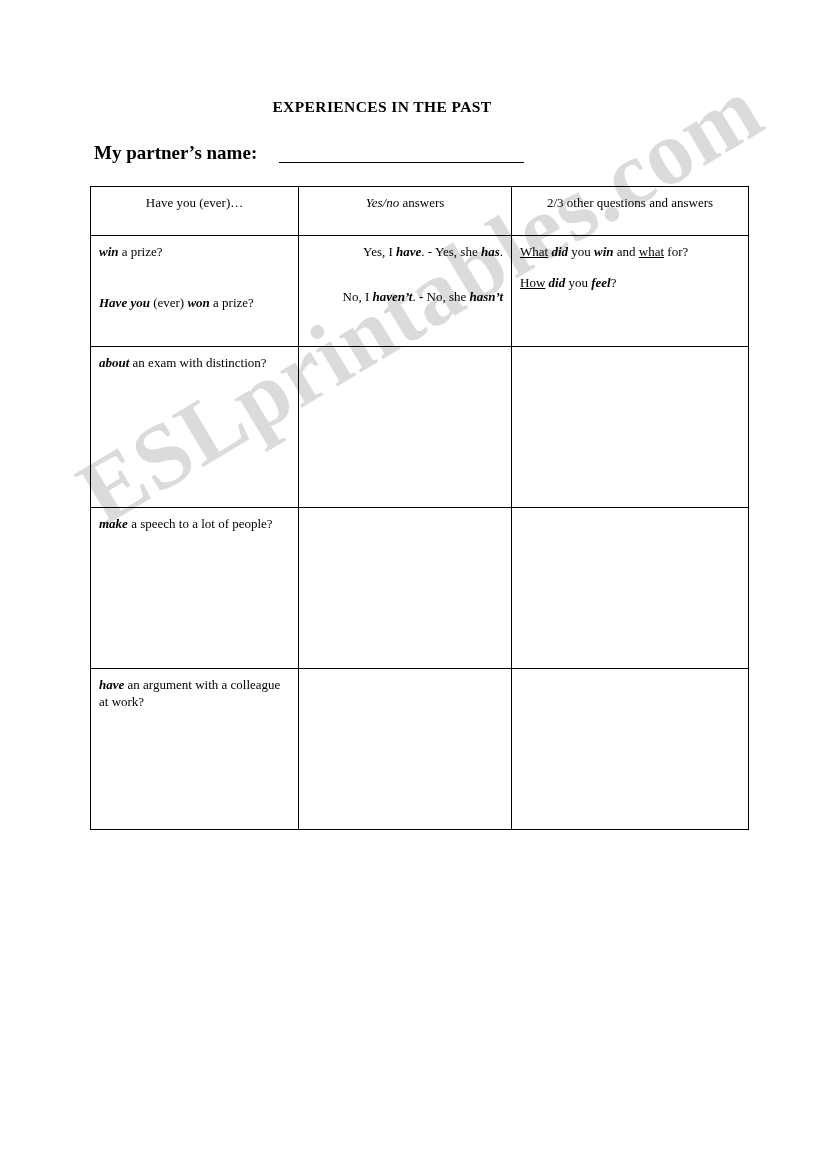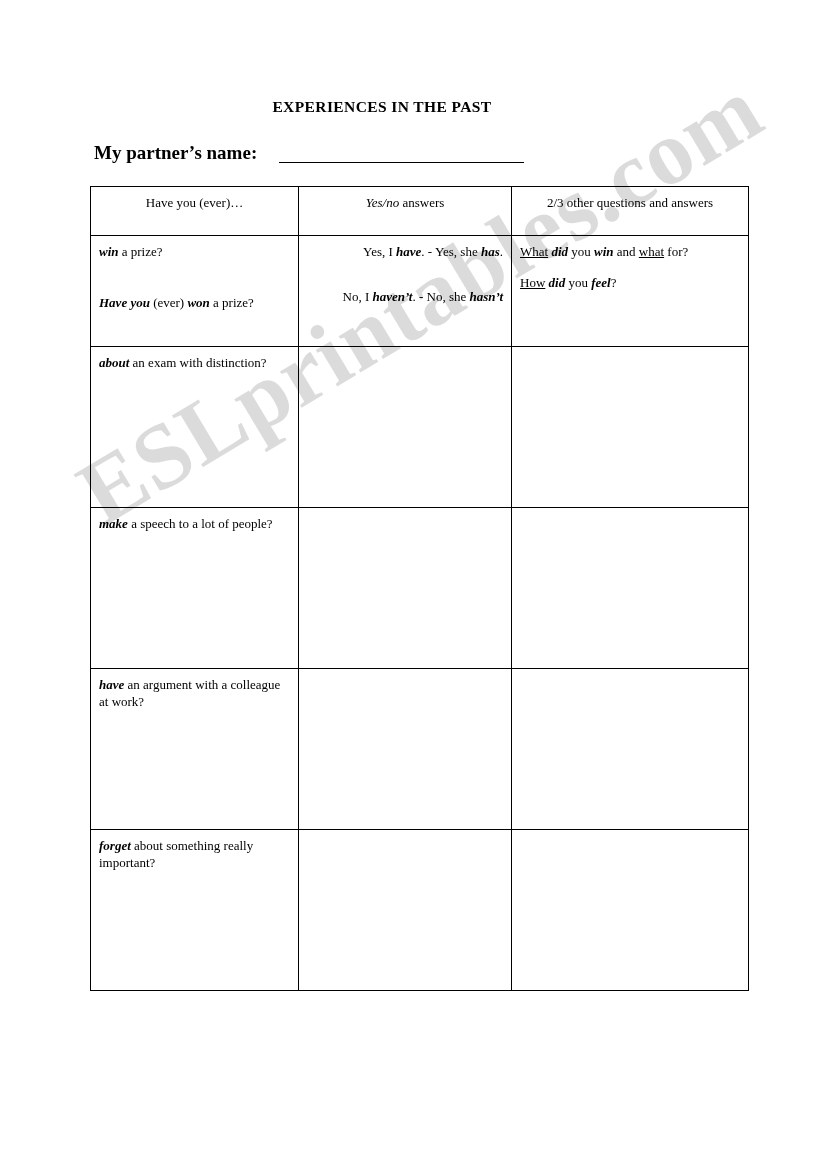--- a/index.html
+++ b/index.html
@@ -220,23 +220,16 @@
       </tr>
 
       <tr class="row-body">
         <td>
           <span class="cue">have</span><span> an argument with a colleague at work?</span>
         </td>
         <td></td>
         <td></td>
       </tr>
 
-      <tr class="row-body">
-        <td>
-          <span class="cue">forget</span><span> about something really important?</span>
-        </td>
-        <td></td>
-        <td></td>
-      </tr>
     </tbody>
   </table>
 
 </div>
 
 </body></html>

